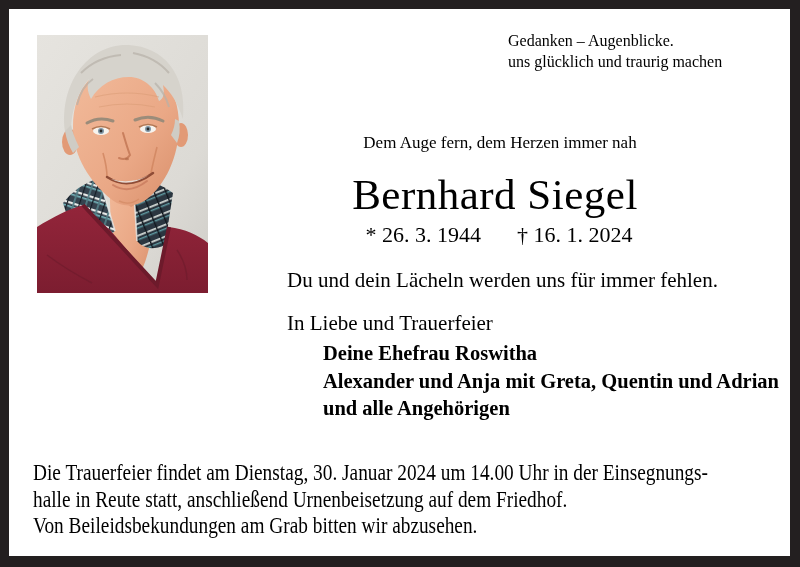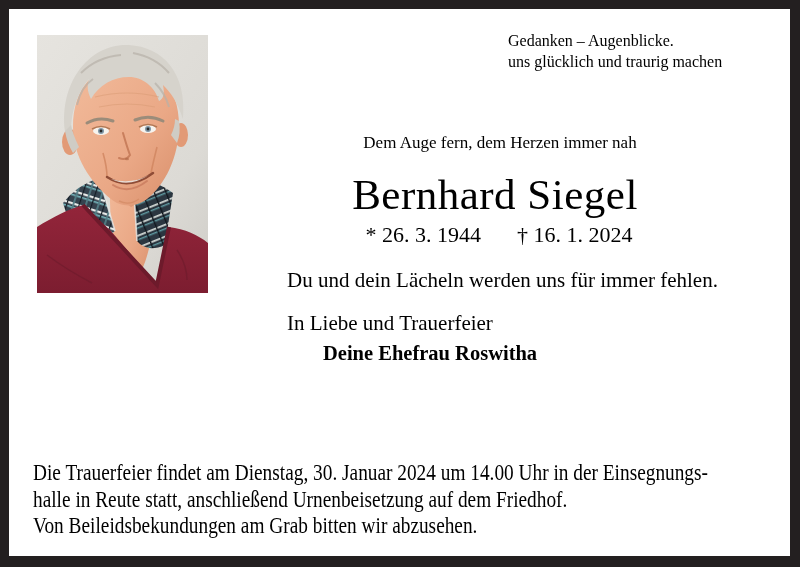--- a/index.html
+++ b/index.html
@@ -184,20 +184,22 @@
         <span>* 26. 3. 1944</span><span class="date-sep"></span><span>† 16. 1. 2024</span>
       </div>
     </div>
 
     <div class="farewell">Du und dein Lächeln werden uns für immer fehlen.</div>
 
     <div class="closing">In Liebe und Trauerfeier</div>
 
     <div class="mourners">
       <div>Deine Ehefrau Roswitha</div>
+      <div>Alexander und Anja mit Greta, Quentin und Adrian</div>
+      <div>und alle Angehörigen</div>
     </div>
 
     <div class="funeral">
       <div class="cond-line">Die Trauerfeier findet am Dienstag, 30. Januar 2024 um 14.00 Uhr in der Einsegnungs-</div>
       <div class="cond-line">halle in Reute statt, anschließend Urnenbeisetzung auf dem Friedhof.</div>
       <div class="cond-line">Von Beileidsbekundungen am Grab bitten wir abzusehen.</div>
     </div>
 
   </div>
 </div>

